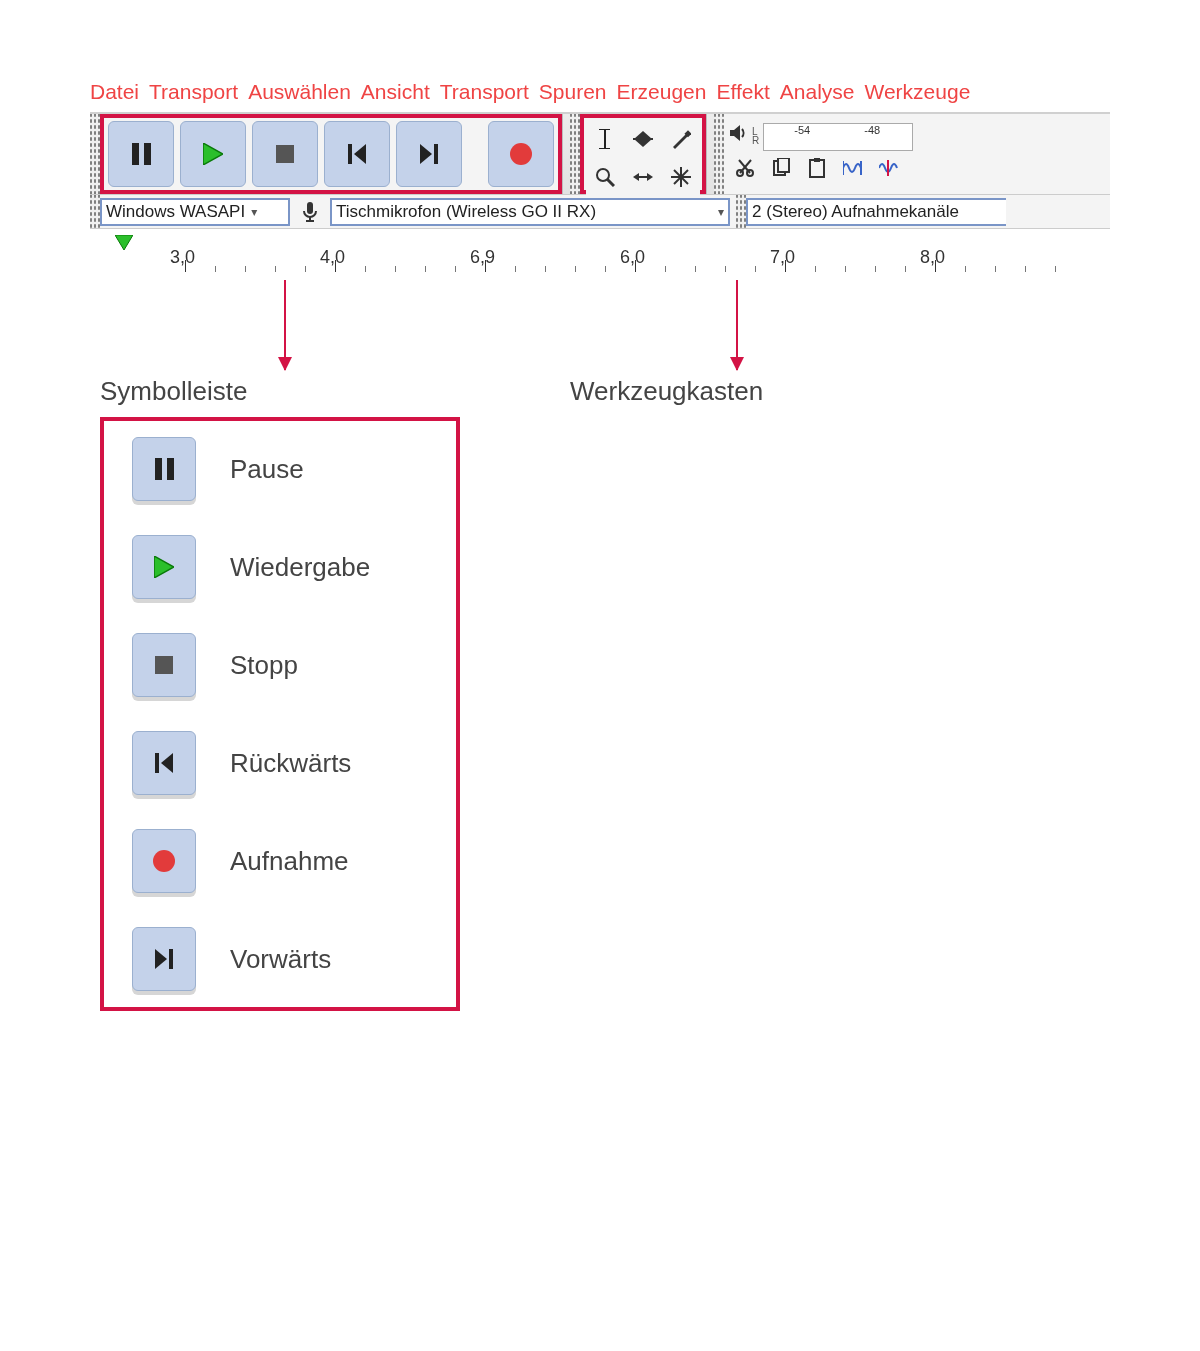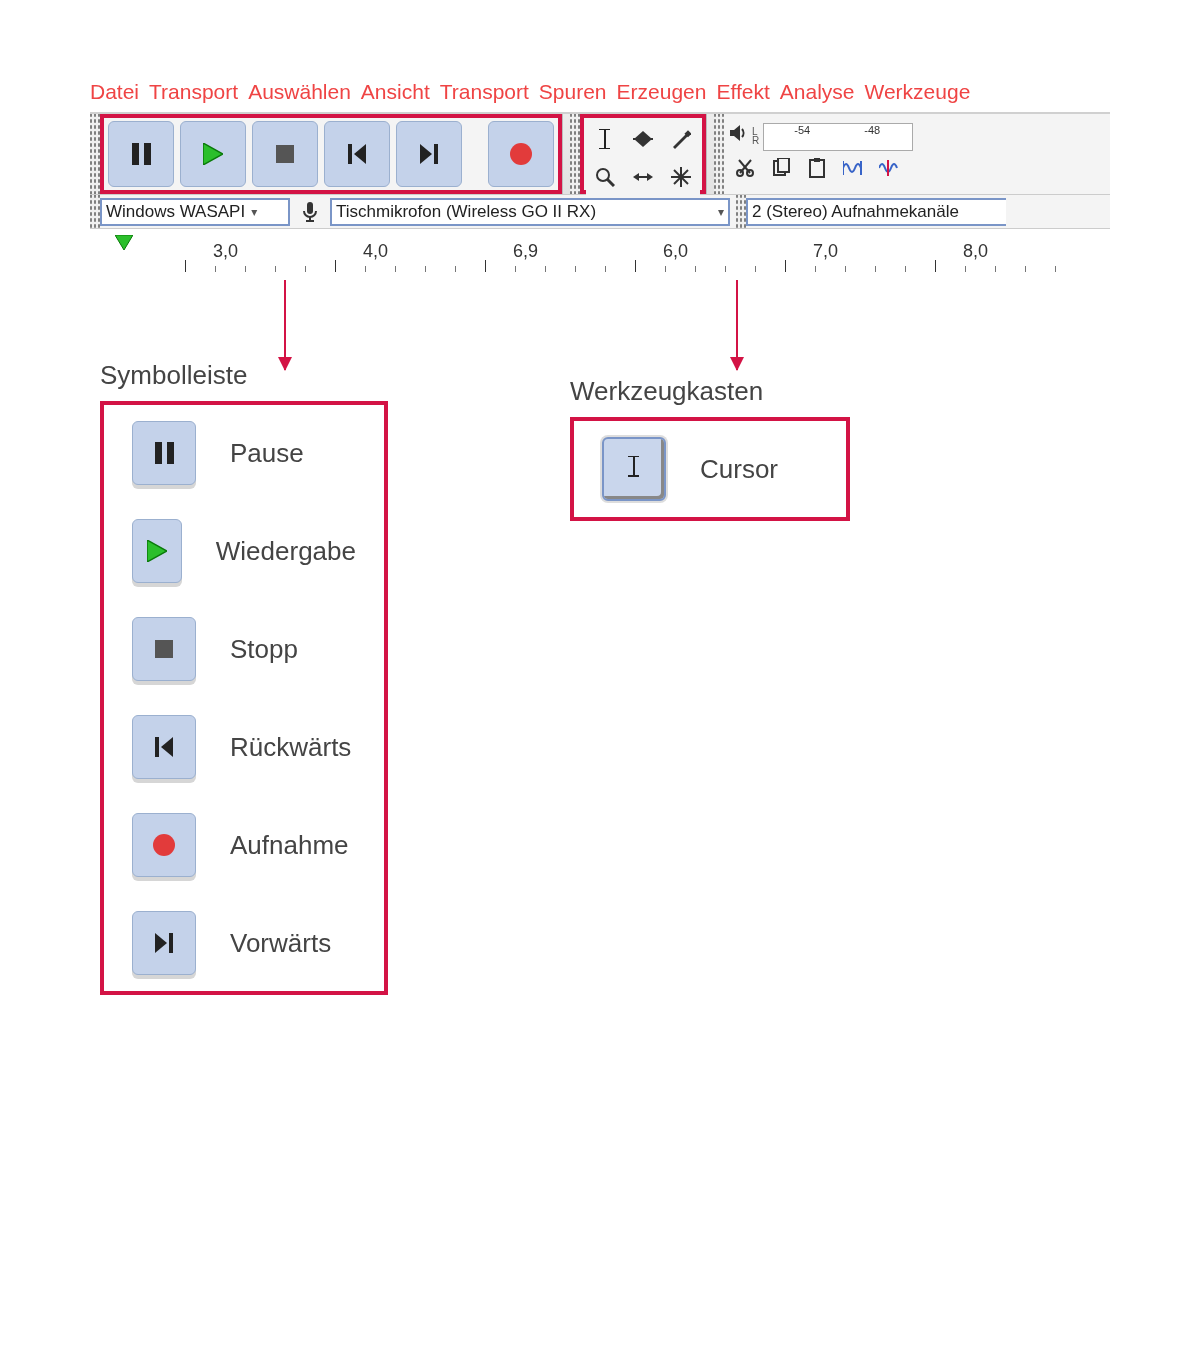--- a/index.html
+++ b/index.html
@@ -37,21 +37,21 @@
   .meter { display:flex; align-items:flex-start; gap:4px; font-size:12px; color:#555;}
   .meter .lr{ font-size:10px; line-height:9px; padding-top:4px;}
   .meterbar { width:150px; height:28px; border:1px solid #aaa; background:#fff; position:relative; font-size:12px;}
   .meterbar .tk{position:absolute;top:0;font-size:11px;color:#333;}
   .editbtns .tool{width:34px;height:34px;}
   .devrow { display:flex; align-items:center; height:34px; border-top:1px solid #ccc; background:#f4f4f4;}
   .dropdown { background:#fff; border:2px solid #7a95c7; height:28px; display:flex; align-items:center; padding:12px 4px; font-size:17px; gap:6px;}
   .dropdown .caret{font-size:12px;color:#555;}
   .ruler { height:44px; border-top:1px solid #ccc; background:#fff; position:relative; font-size:18px; color:#333;}
   .ruler .playhead{ position:absolute; left:25px; top:6px; }
-  .ruler .num { position:absolute; top:12px;margin-left:43px; }
+  .ruler .num { position:absolute; top:18px; }
   .ruler .tickmaj{position:absolute;bottom:0;width:1px;height:12px;background:#333;}
   .ruler .tickmin{position:absolute;bottom:0;width:1px;height:6px;background:#777;}
 
   .arrow { position:absolute; width:2px; background:#d31345; }
   .arrow::after{
     content:""; position:absolute; bottom:-1px; left:-6px;
     border-left:7px solid transparent; border-right:7px solid transparent; border-top:14px solid #d31345;
   }
 
   .legend { position:absolute; }
@@ -352,21 +352,21 @@
     <div class="tickmin" style="left:875px"></div>
       <div class="tickmin" style="left:905px"></div>
       <div class="tickmin" style="left:935px"></div>
       <div class="tickmin" style="left:965px"></div>
   </div>
 </div>
 
 <div class="arrow" style="left:284px; top:280px; height:90px;"></div>
 <div class="arrow" style="left:736px; top:280px; height:90px;"></div>
 
-<div class="legend" style="left:100px; top:360px; width:288px;">
+<div class="legend" style="left:100px; top:376px; width:360px;">
   <h3>Symbolleiste</h3>
   <div class="box">
     <div class="item">
       <div class="ibtn">
           <svg width="19" height="22">
             <use href="#i-pause"></use>
           </svg>
         </div>
       <div class="ilabel">Pause</div>
     </div>
@@ -408,23 +408,13 @@
             <use href="#i-fwd"></use>
           </svg>
         </div>
       <div class="ilabel">Vorwärts</div>
     </div>
   </div>
 </div>
 
 <div class="legend" style="left:570px; top:376px; width:280px;">
   <h3>Werkzeugkasten</h3>
-  <div class="box">
-    <div class="item" style="margin-bottom:0">
-      <div class="ibtn" style="background:#c9d6ec;border:2px solid #7a95c7;box-shadow:-3px -3px 0 #888 inset, 0 0 0 2px #ddd">
-          <svg width="16" height="26">
-            <use href="#i-cursor"></use>
-          </svg>
-        </div>
-      <div class="ilabel">Cursor</div>
-    </div>
-  </div>
 </div>
 
 </body></html>

